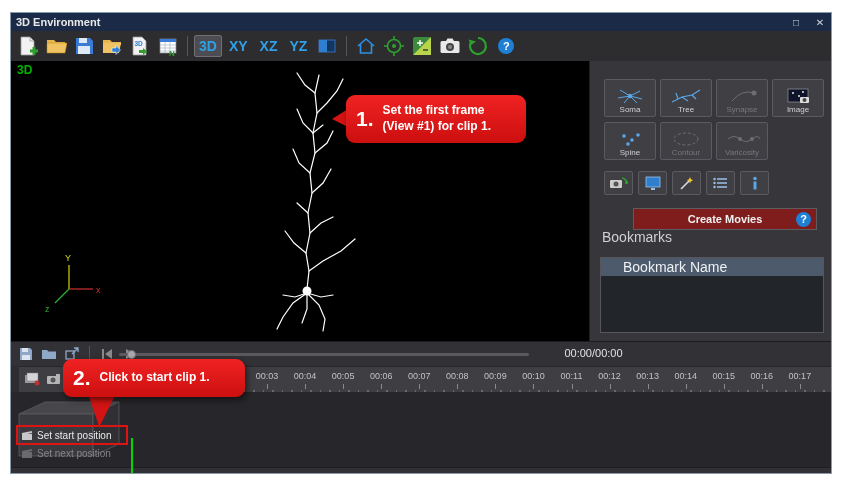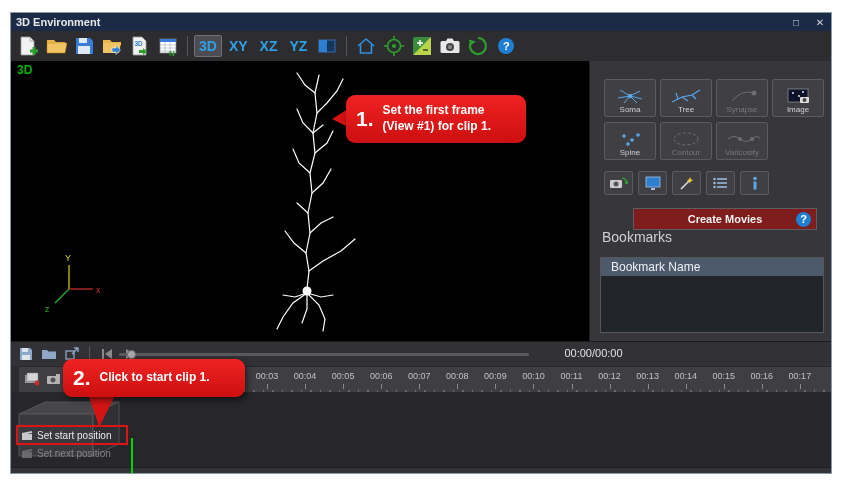--- a/index.html
+++ b/index.html
@@ -40,21 +40,21 @@
   .small-row{position:absolute;left:14px;top:110px;display:flex;gap:5px;}
   .sm-btn{width:27px;height:22px;background:#3f3f44;border:1px solid #5a5a60;border-radius:2px;
           display:flex;align-items:center;justify-content:center;}
   .create-movies{position:absolute;left:10px;top:147px;width:184px;height:22px;background:#7f1d1d;
                  border:1px solid #5c5c62;display:flex;align-items:center;justify-content:center;
                  color:#f2f2f2;font-size:11px;font-weight:bold;box-sizing:border-box;margin-left:33px;}
   .create-movies .help-circle{position:absolute;right:5px;width:15px;height:15px;}
   .bookmarks-label{position:absolute;left:12px;top:168px;color:#cfcfd4;font-size:14px;}
   .bookmarks-table{position:absolute;left:10px;top:196px;width:224px;height:76px;border:1px solid #55555b;
                    box-sizing:border-box;background:#22262b;}
-  .bm-header{height:18px;background:#4c5a6b;color:#eef1f5;font-size:12px;line-height:18px;padding-left:10px;}
+  .bm-header{height:18px;background:#4c5a6b;color:#eef1f5;font-size:14px;line-height:18px;padding-left:22px;}
 
   
   .timeline{position:absolute;left:0;top:328px;width:100%;height:134px;background:#2d2d30;border-top:1px solid #1c1c1e;}
   .transport{position:absolute;left:0;top:0;width:100%;height:24px;background:#323236;}
   .tr-icons{position:absolute;left:6px;top:4px;display:flex;gap:5px;align-items:center;}
   .tr-btn{width:18px;height:16px;display:flex;align-items:center;justify-content:center;}
   .tr-sep{width:1px;height:16px;background:#55555a;margin:0 3px;}
   .slider{position:absolute;left:108px;top:11px;width:410px;height:3px;background:#5a5a5e;border-radius:2px;}
   .slider-thumb{position:absolute;left:8px;top:-3px;width:9px;height:9px;border-radius:50%;background:#a8a8ac;border:1px solid #707074;box-sizing:border-box;}
   .timecode{position:absolute;left:535px;top:5px;width:95px;color:#e2e2e6;font-size:11px;text-align:center;}

